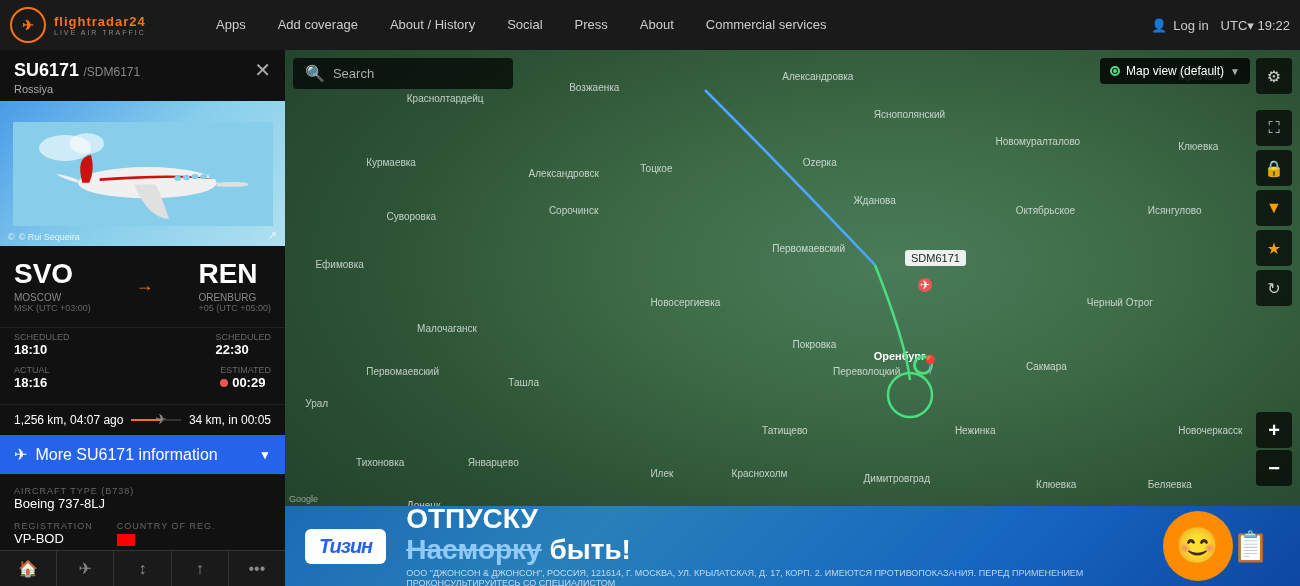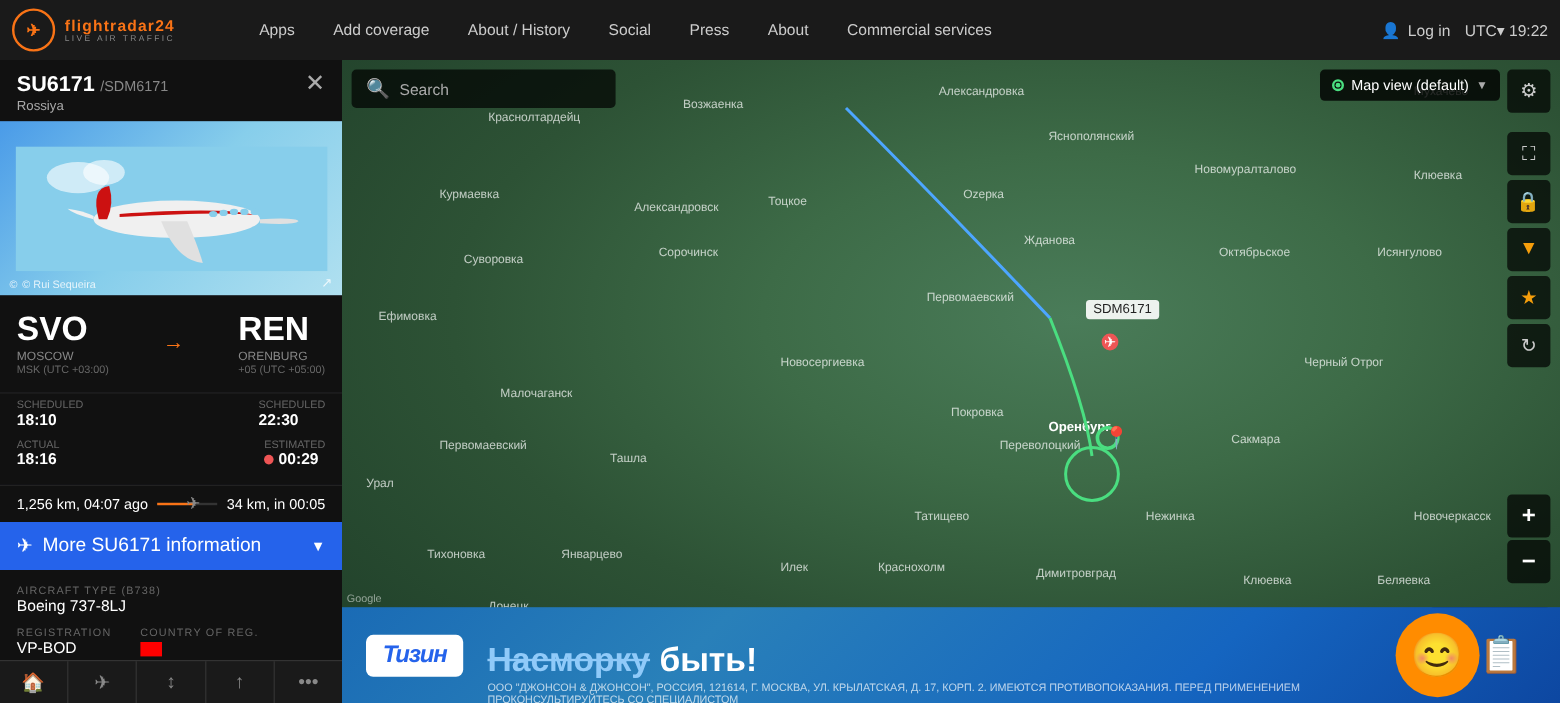--- a/index.html
+++ b/index.html
@@ -579,21 +579,21 @@
       <span>Remove ads</span>
     </div>
 
     <div id="google-attr">Google</div>
 
     <div id="ad-banner">
       <div id="ad-content">
         <div id="ad-logo">Тизин</div>
         <div id="ad-text-main">
           <div id="ad-headline">
-            <br>
+            <span>ОТПУСКУ</span><br>
             <span class="strikethrough">Насморку</span><span> быть!</span>
           </div>
           <div id="ad-subtext">ООО "ДЖОНСОН &amp; ДЖОНСОН", РОССИЯ, 121614, Г. МОСКВА, УЛ. КРЫЛАТСКАЯ, Д. 17, КОРП. 2. ИМЕЮТСЯ ПРОТИВОПОКАЗАНИЯ. ПЕРЕД ПРИМЕНЕНИЕМ ПРОКОНСУЛЬТИРУЙТЕСЬ СО СПЕЦИАЛИСТОМ</div>
         </div>
         <div id="ad-character">
           <div id="ad-char-circle">😊</div>
         </div>
         <div id="ad-book-icon">📋</div>
       </div>
     </div>

